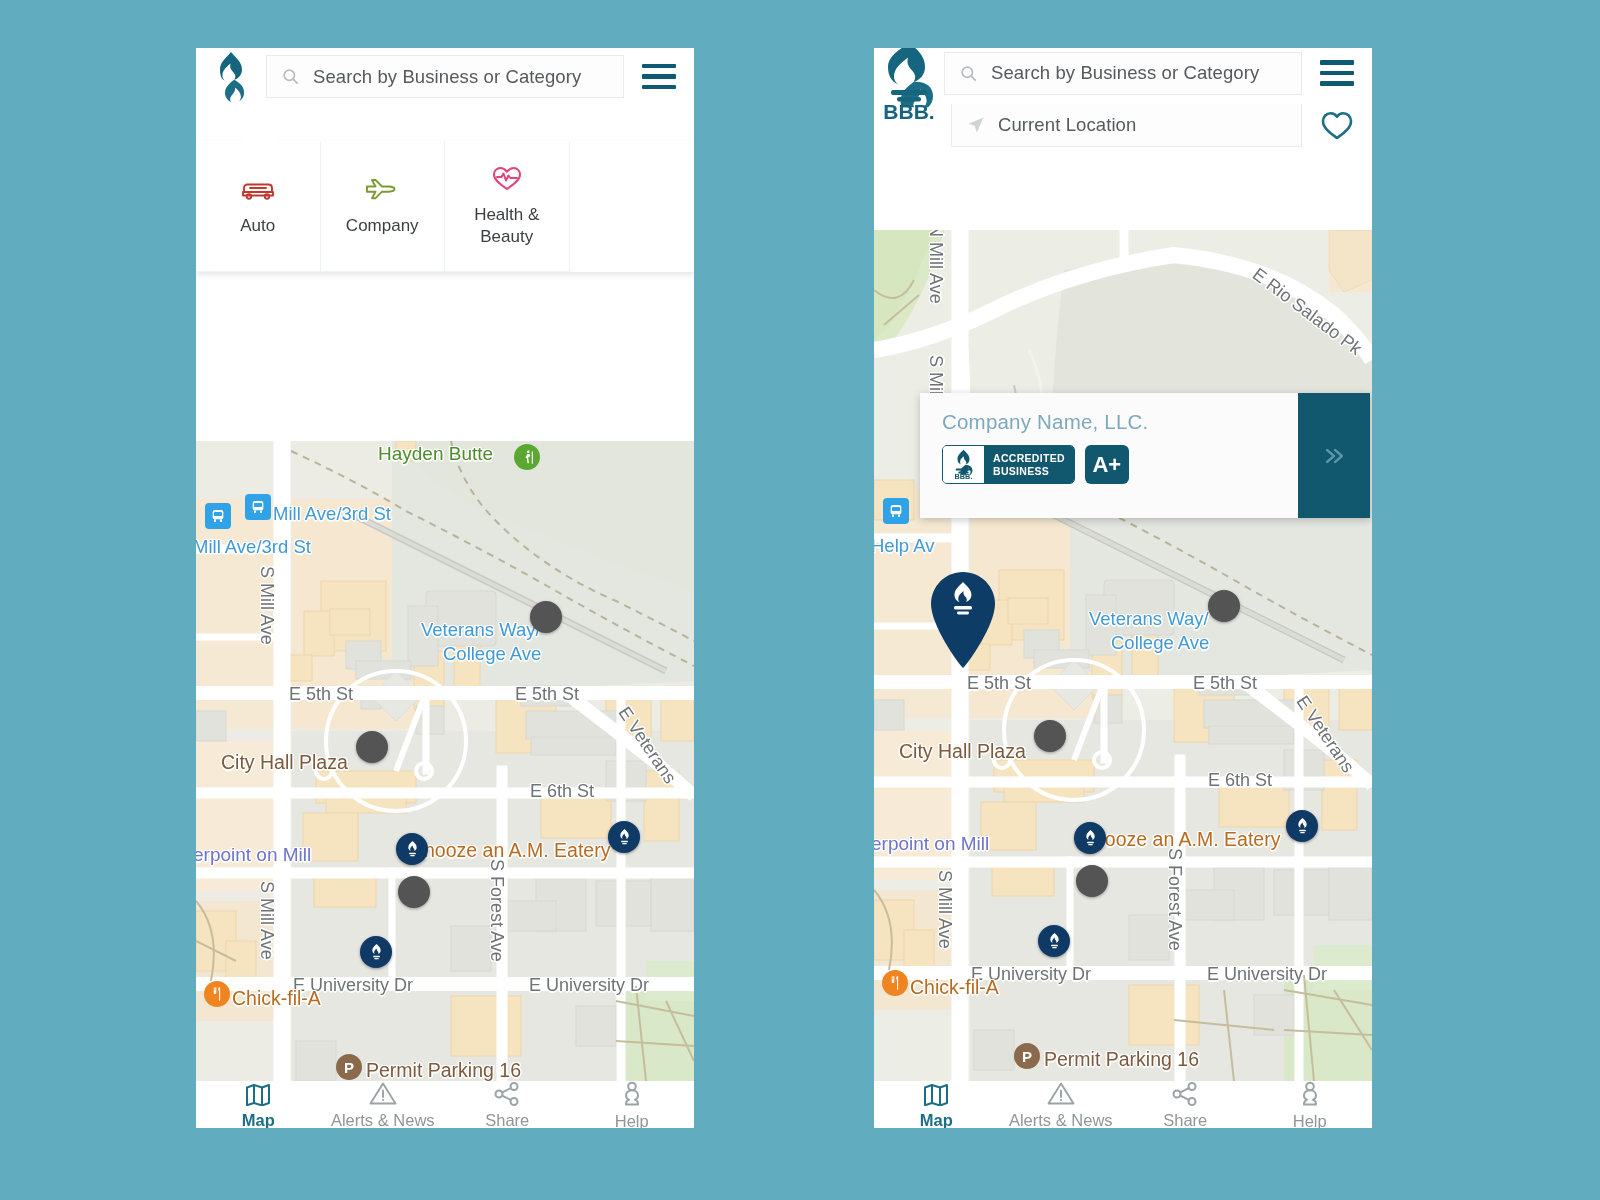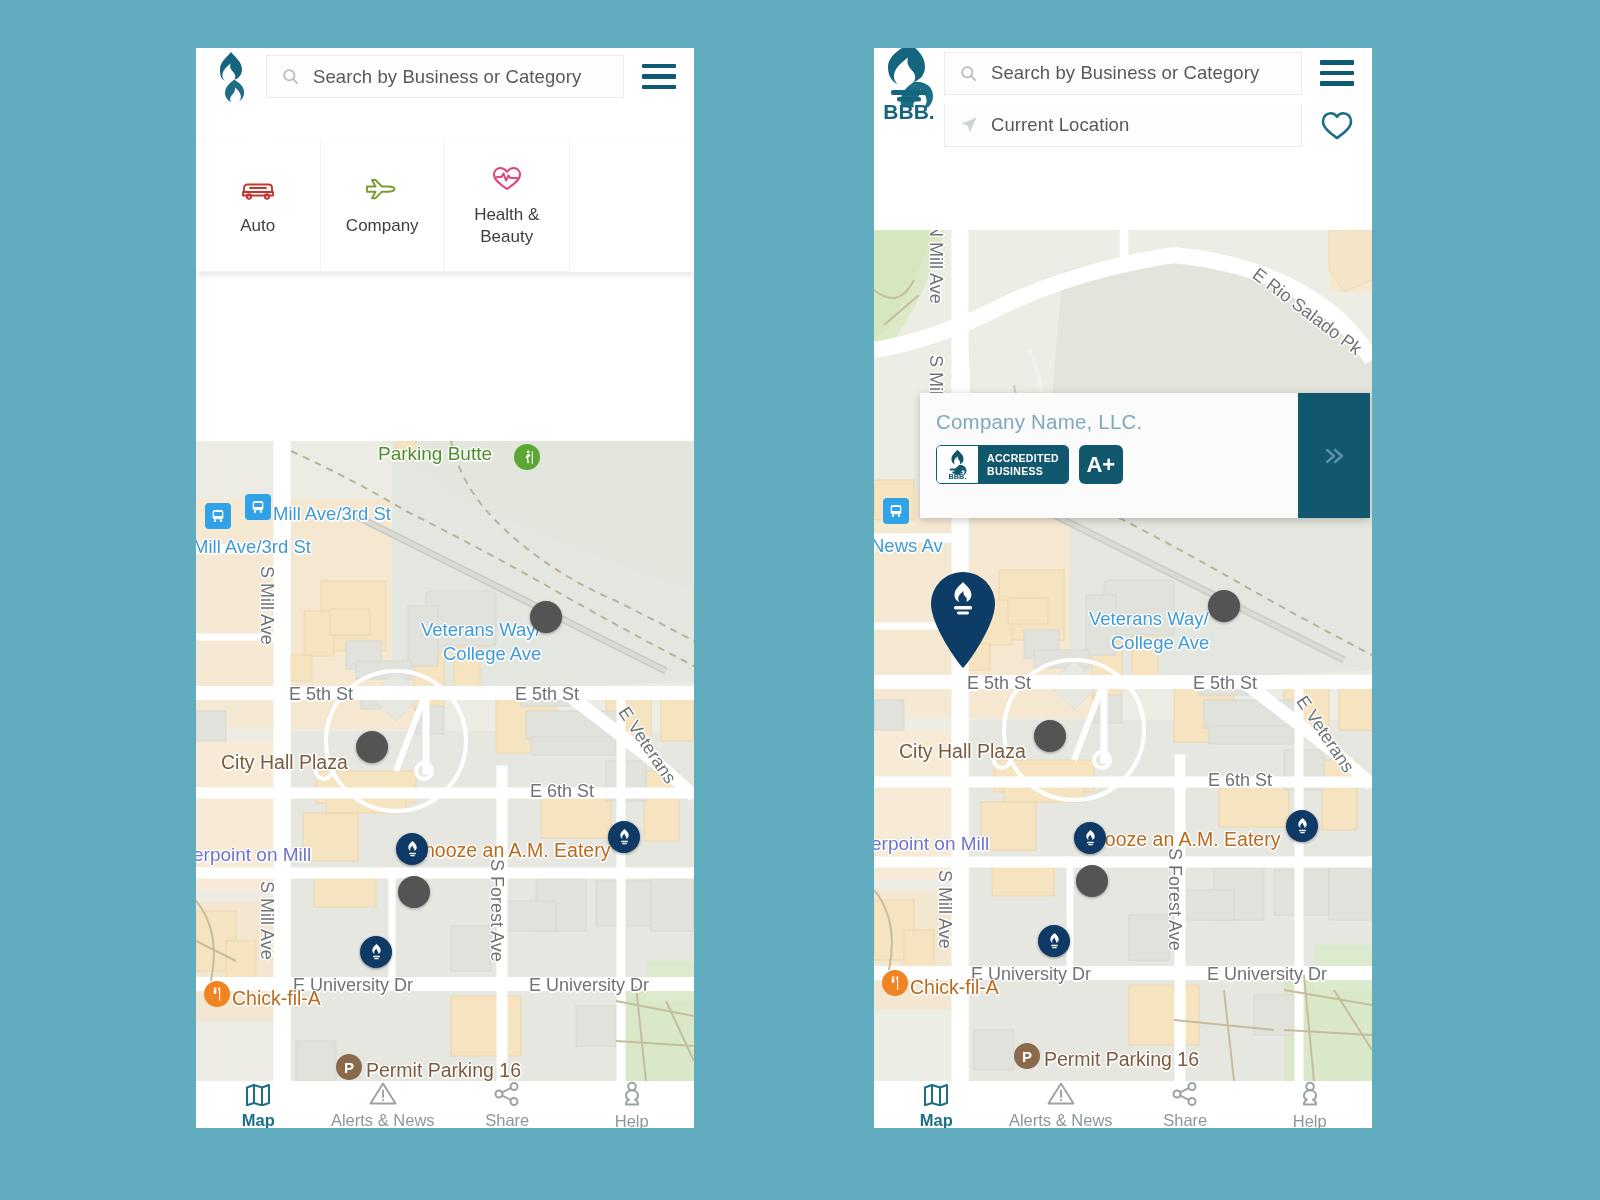--- a/index.html
+++ b/index.html
@@ -135,21 +135,21 @@
   
   .pin { position: absolute; }
 
   
   .biz-card {
     position: absolute; z-index: 30;
     left: 46px; top: 345px; width: 450px; height: 125px;
     display: flex; box-shadow: 0 2px 8px rgba(0,0,0,.22);
   }
   .biz-main {
-    flex: 1; background: #fbfbfb; padding: 17px 0 0 16px;
+    flex: 1; background: #fbfbfb; padding: 17px 0 0 22px;
   }
   .biz-name {
     font-size: 20.5px; color: #7da9bd; letter-spacing: .2px; margin-bottom: 11px;
   }
   .biz-badges { display: flex; align-items: center; gap: 10px; }
   .ab-badge {
     display: flex; align-items: stretch; height: 39px;
     border-radius: 5px; overflow: hidden; border: 1px solid #0d5a72;
   }
   .ab-left {
@@ -284,21 +284,21 @@
         <path d="M470 560 L498 620"></path>
         <path d="M420 600 L498 605"></path>
       </g>
       <g stroke="#c5bd9c" stroke-width="2" fill="none">
         <path d="M0 460 Q25 490 15 540"></path>
         <path d="M0 500 L40 520"></path>
       </g>
     </svg>
 
     <div id="map-labels-left">
-        <div class="mlabel lbl-park" style="left: 182px; top: 2px;">Parking Butte</div>
+        <div class="mlabel lbl-park" style="left: 182px; top: 2px;">Hayden Butte</div>
         <div class="mlabel lbl-transit" style="left: 77px; top: 62px;">Mill Ave/3rd St</div>
         <div class="mlabel lbl-transit" style="left: -3px; top: 95px;">Mill Ave/3rd St</div>
         <div class="mlabel lbl-street lbl-vert" style="left: 81px; top: 125px;">S Mill Ave</div>
         <div class="mlabel lbl-transit" style="left: 225px; top: 178px;">Veterans Way/</div>
         <div class="mlabel lbl-transit" style="left: 247px; top: 202px;">College Ave</div>
         <div class="mlabel lbl-street" style="left: 93px; top: 243px;">E 5th St</div>
         <div class="mlabel lbl-street" style="left: 319px; top: 243px;">E 5th St</div>
         <div class="mlabel lbl-street" style="left: 435px; top: 262px; transform: rotate(56deg); transform-origin: left top;">E Veterans</div>
         <div class="mlabel lbl-brown" style="left: 25px; top: 310px;">City Hall Plaza</div>
         <div class="mlabel lbl-street" style="left: 334px; top: 340px;">E 6th St</div>
@@ -589,21 +589,21 @@
         <path d="M300 790 L400 800"></path>
         <path d="M350 760 L360 851"></path>
         <path d="M0 660 Q25 690 15 740"></path>
       </g>
     </svg>
 
     <div id="map-labels-right">
         <div class="mlabel lbl-street lbl-vert" style="left: 72px; top: -6px;">N Mill Ave</div>
         <div class="mlabel lbl-street lbl-vert" style="left: 72px; top: 125px;">S Mill Ave</div>
         <div class="mlabel lbl-street" style="left: 387px; top: 34px; transform: rotate(37deg); transform-origin: left top;">E Rio Salado Pk</div>
-        <div class="mlabel lbl-transit" style="left: -3px; top: 305px;">News Av</div>
+        <div class="mlabel lbl-transit" style="left: -3px; top: 305px;">Help Av</div>
         <div class="mlabel lbl-transit" style="left: 215px; top: 378px;">Veterans Way/</div>
         <div class="mlabel lbl-transit" style="left: 237px; top: 402px;">College Ave</div>
         <div class="mlabel lbl-street" style="left: 93px; top: 443px;">E 5th St</div>
         <div class="mlabel lbl-street" style="left: 319px; top: 443px;">E 5th St</div>
         <div class="mlabel lbl-street" style="left: 435px; top: 462px; transform: rotate(56deg); transform-origin: left top;">E Veterans</div>
         <div class="mlabel lbl-brown" style="left: 25px; top: 510px;">City Hall Plaza</div>
         <div class="mlabel lbl-street" style="left: 334px; top: 540px;">E 6th St</div>
         <div class="mlabel lbl-poi-o" style="left: 207px; top: 598px;">Snooze an A.M. Eatery</div>
         <div class="mlabel lbl-mall" style="left: -3px; top: 603px;">erpoint on Mill</div>
         <div class="mlabel lbl-street lbl-vert" style="left: 81px; top: 640px;">S Mill Ave</div>
@@ -719,21 +719,21 @@
         <span class="sb-text">Search by Business or Category</span>
       </div>
       <div class="hdr-right">
         <div class="burger">
             <span></span>
             <span></span>
             <span></span>
           </div>
       </div>
     </div>
-    <div class="hdr-row" style="height:55px;">
+    <div class="hdr-row" style="height:55px;padding-left:7px;">
       <div class="hdr-left-logo"></div>
       <div class="searchbox second">
         <span class="sb-icon">
           <svg width="20" height="20" viewBox="0 0 24 24" fill="#cfd4d6">
               <path d="M21 3 3 10.6l7.4 2.3L13 21Z"></path>
             </svg>
         </span>
         <span class="sb-text">Current Location</span>
       </div>
       <div class="hdr-right">

